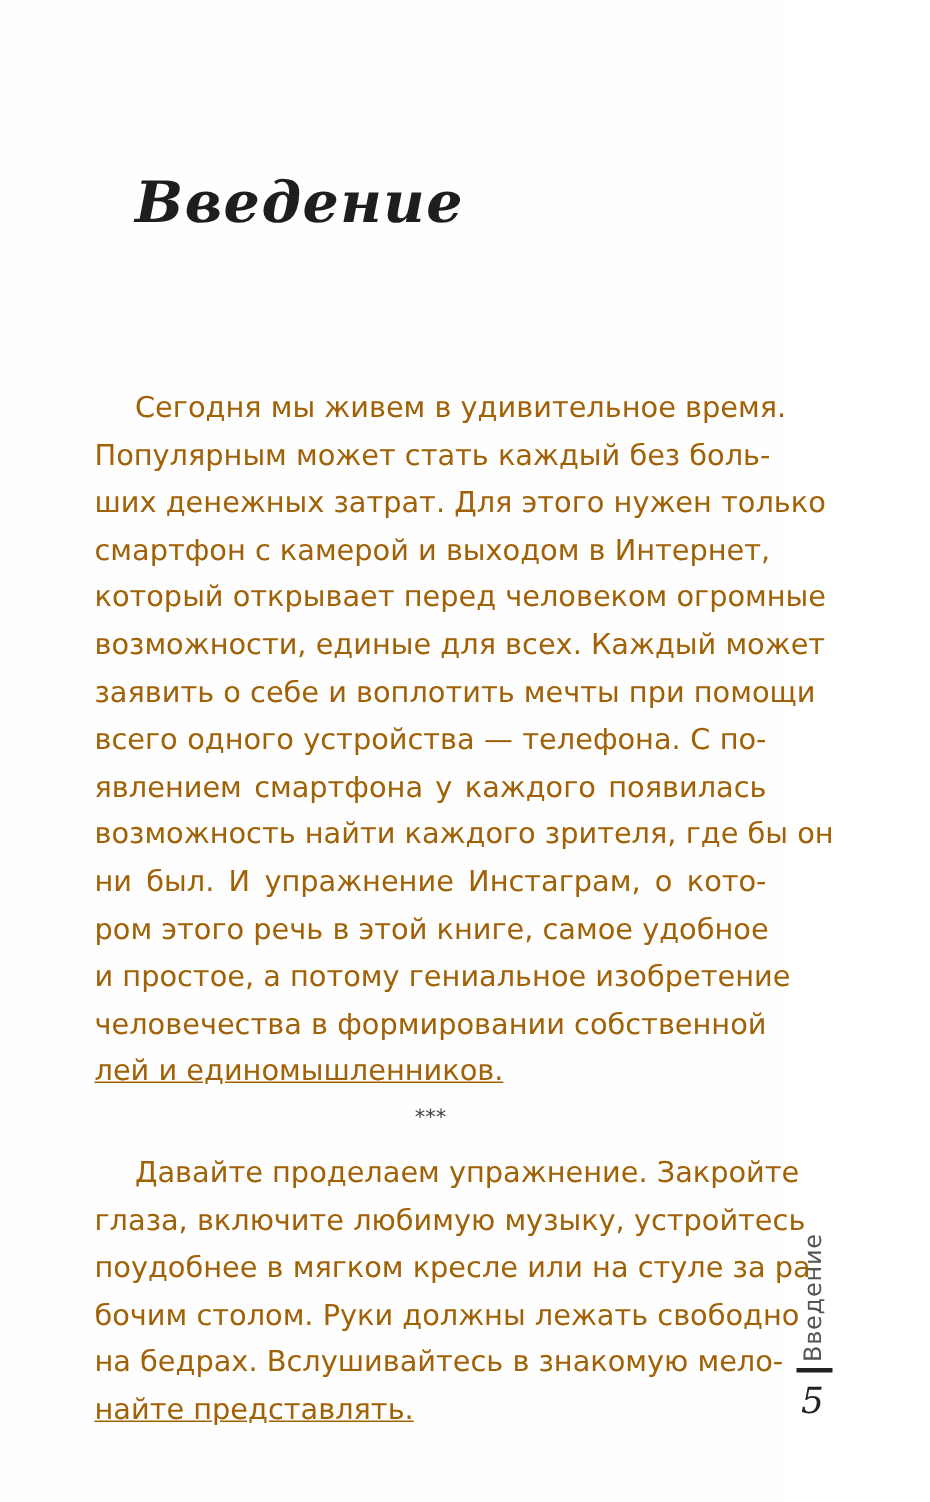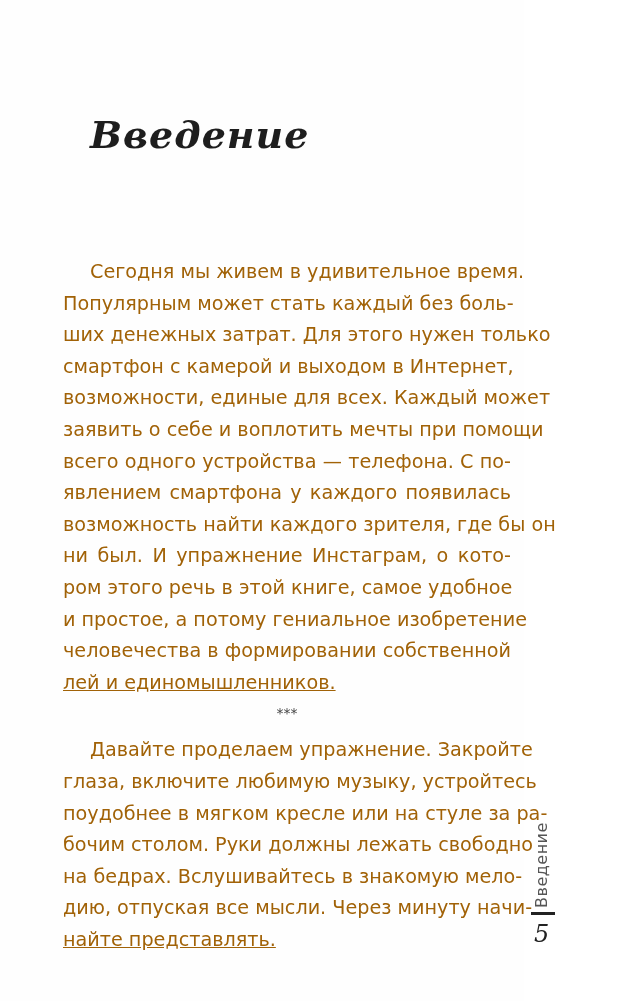--- a/index.html
+++ b/index.html
@@ -35,41 +35,41 @@
 
 <div class="page">
   <div class="chapter-title">Введение</div>
 
   <div class="body-text">
     <div>
       <span class="line indent">Сегодня мы живем в удивительное время.</span>
       <span class="line">Популярным может стать каждый без боль-</span>
       <span class="line">ших денежных затрат. Для этого нужен только</span>
       <span class="line">смартфон с камерой и выходом в Интернет,</span>
+      <span class="line">который открывает перед человеком огромные</span>
       <span class="line">возможности, единые для всех. Каждый может</span>
       <span class="line">заявить о себе и воплотить мечты при помощи</span>
       <span class="line">всего одного устройства — телефона. С по-</span>
       <span class="line">явлением смартфона у каждого появилась</span>
       <span class="line">возможность найти каждого зрителя, где бы он</span>
       <span class="line">ни был. И упражнение Инстаграм, о кото-</span>
       <span class="line">ром этого речь в этой книге, самое удобное</span>
       <span class="line">и простое, а потому гениальное изобретение</span>
       <span class="line">человечества в формировании собственной</span>
       <span class="line last">лей и единомышленников.</span>
     </div>
 
     <span class="separator">***</span>
 
     <div>
       <span class="line indent">Давайте проделаем упражнение. Закройте</span>
       <span class="line">глаза, включите любимую музыку, устройтесь</span>
       <span class="line">поудобнее в мягком кресле или на стуле за ра-</span>
       <span class="line">бочим столом. Руки должны лежать свободно</span>
       <span class="line">на бедрах. Вслушивайтесь в знакомую мело-</span>
-      <span class="line">дию, отпуская все мысли. Через минуту начи-</span>
       <span class="line last">найте представлять.</span>
     </div>
 
   </div>
 
   <div class="running-head">Введение</div>
   <div class="rule"></div>
   <div class="page-number">5</div>
 </div>
 

